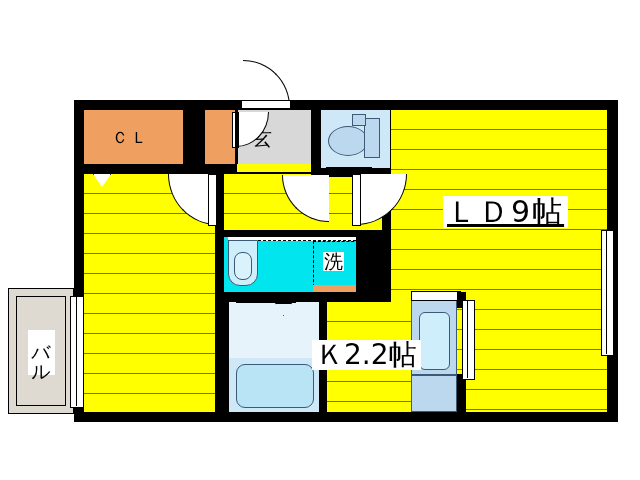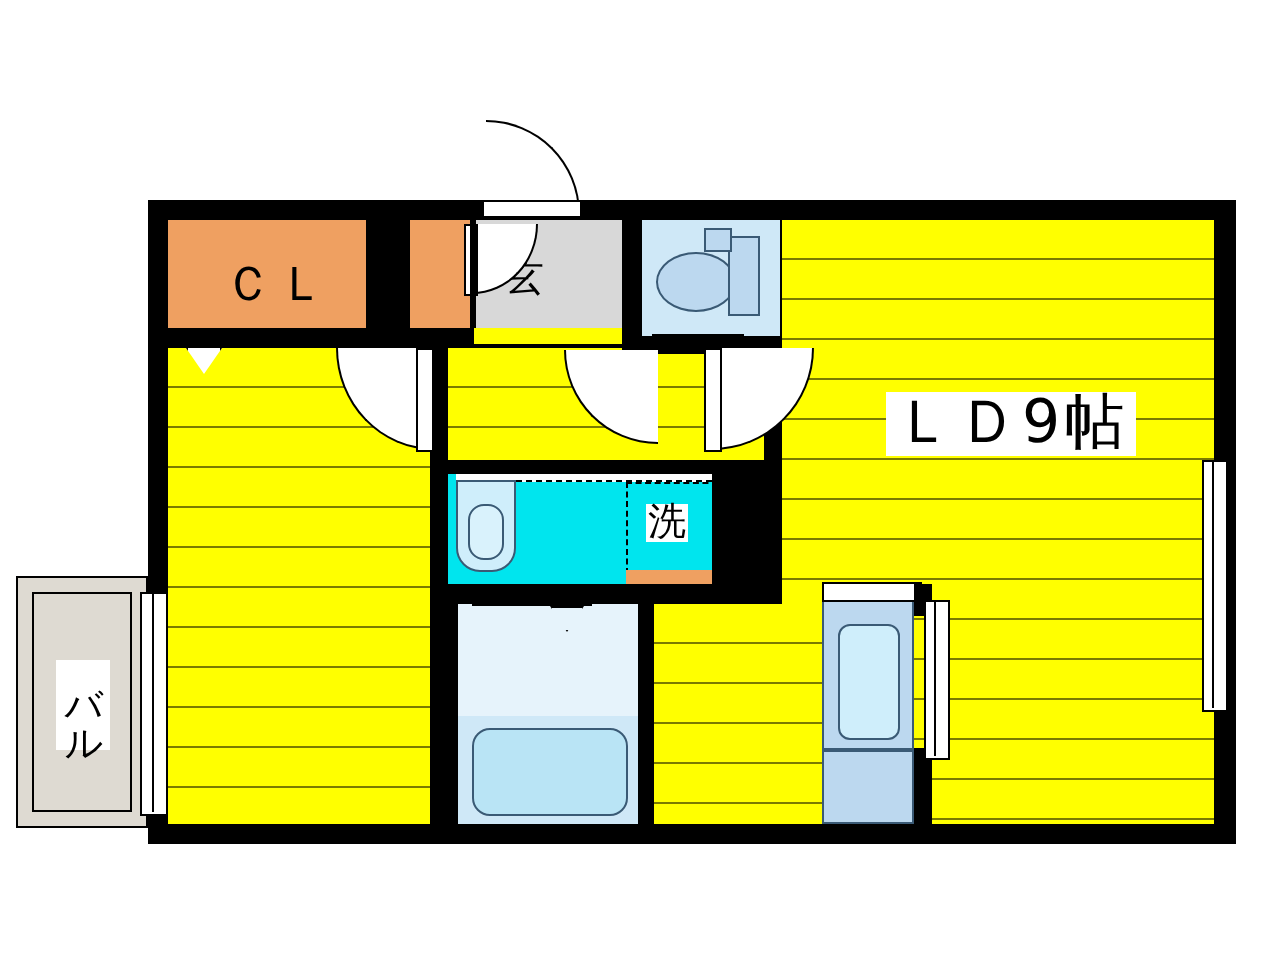--- a/index.html
+++ b/index.html
@@ -56,21 +56,21 @@
   <div class="abs balcony-fill" style="left:16px;top:296px;width:50px;height:110px;border:1px solid #000;"></div>
   <div class="txt label-box" style="left:28px;top:330px;font-size:19px;writing-mode:vertical-rl;">バル</div>
 
   <div class="abs wall" style="left:74px;top:100px;width:544px;height:322px;"></div>
 
   <div class="abs floor-yellow stripes" style="left:391px;top:110px;width:216px;height:302px;"></div>
 
   <div class="abs floor-yellow stripes" style="left:84px;top:174px;width:131px;height:238px;"></div>
 
   <div class="abs closet" style="left:84px;top:110px;width:99px;height:54px;"></div>
-  <div class="txt" style="left:112px;top:130px;font-size:24px;letter-spacing:3px;">ＣＬ</div>
+  <div class="txt" style="left:112px;top:130px;font-size:16px;letter-spacing:3px;">ＣＬ</div>
 
   <div class="abs floor-white" style="left:84px;top:164px;width:99px;height:10px;border:1px solid #000;"></div>
   <div class="tri" style="left:93px;top:174px;"></div>
   <div class="abs" style="left:93px;top:174px;width:18px;height:13px;
               border-left:1px solid #000;border-right:1px solid #000;
               clip-path:polygon(0 0,100% 0,50% 100%);"></div>
 
   <div class="abs floor-yellow stripes" style="left:222px;top:174px;width:160px;height:56px;"></div>
 
   <div class="abs floor-grey" style="left:237px;top:110px;width:74px;height:54px;"></div>
@@ -157,17 +157,18 @@
 
   <div class="win" style="left:70px;top:296px;width:12px;height:110px;"></div>
   <div class="abs" style="left:76px;top:296px;width:1.4px;height:110px;background:#000;"></div>
 
   <div class="win" style="left:601px;top:230px;width:11px;height:124px;"></div>
   <div class="abs" style="left:606px;top:230px;width:1.4px;height:124px;background:#000;"></div>
 
   <div class="win" style="left:462px;top:300px;width:11px;height:78px;"></div>
   <div class="abs" style="left:467px;top:300px;width:1.4px;height:78px;background:#000;"></div>
 
-  <div class="txt label-box" style="left:443px;top:196px;font-size:30px;letter-spacing:2px;">ＬＤ9帖</div>
+  <div class="txt label-box" style="left:443px;top:196px;font-size:30px;letter-spacing:2px;text-decoration:underline;">ＬＤ9帖</div>
 
 
+  <div class="txt label-box" style="left:312px;top:340px;font-size:28px;">Ｋ2.2帖</div>
 
 </div>
 
 </body></html>

